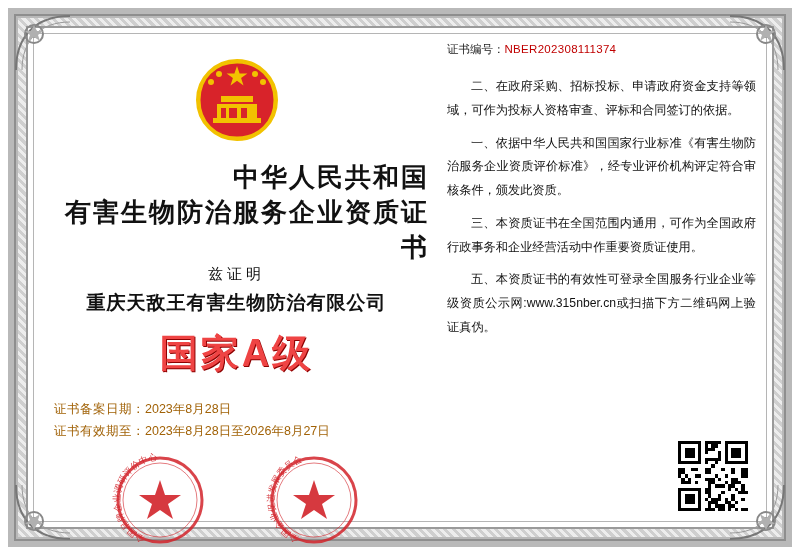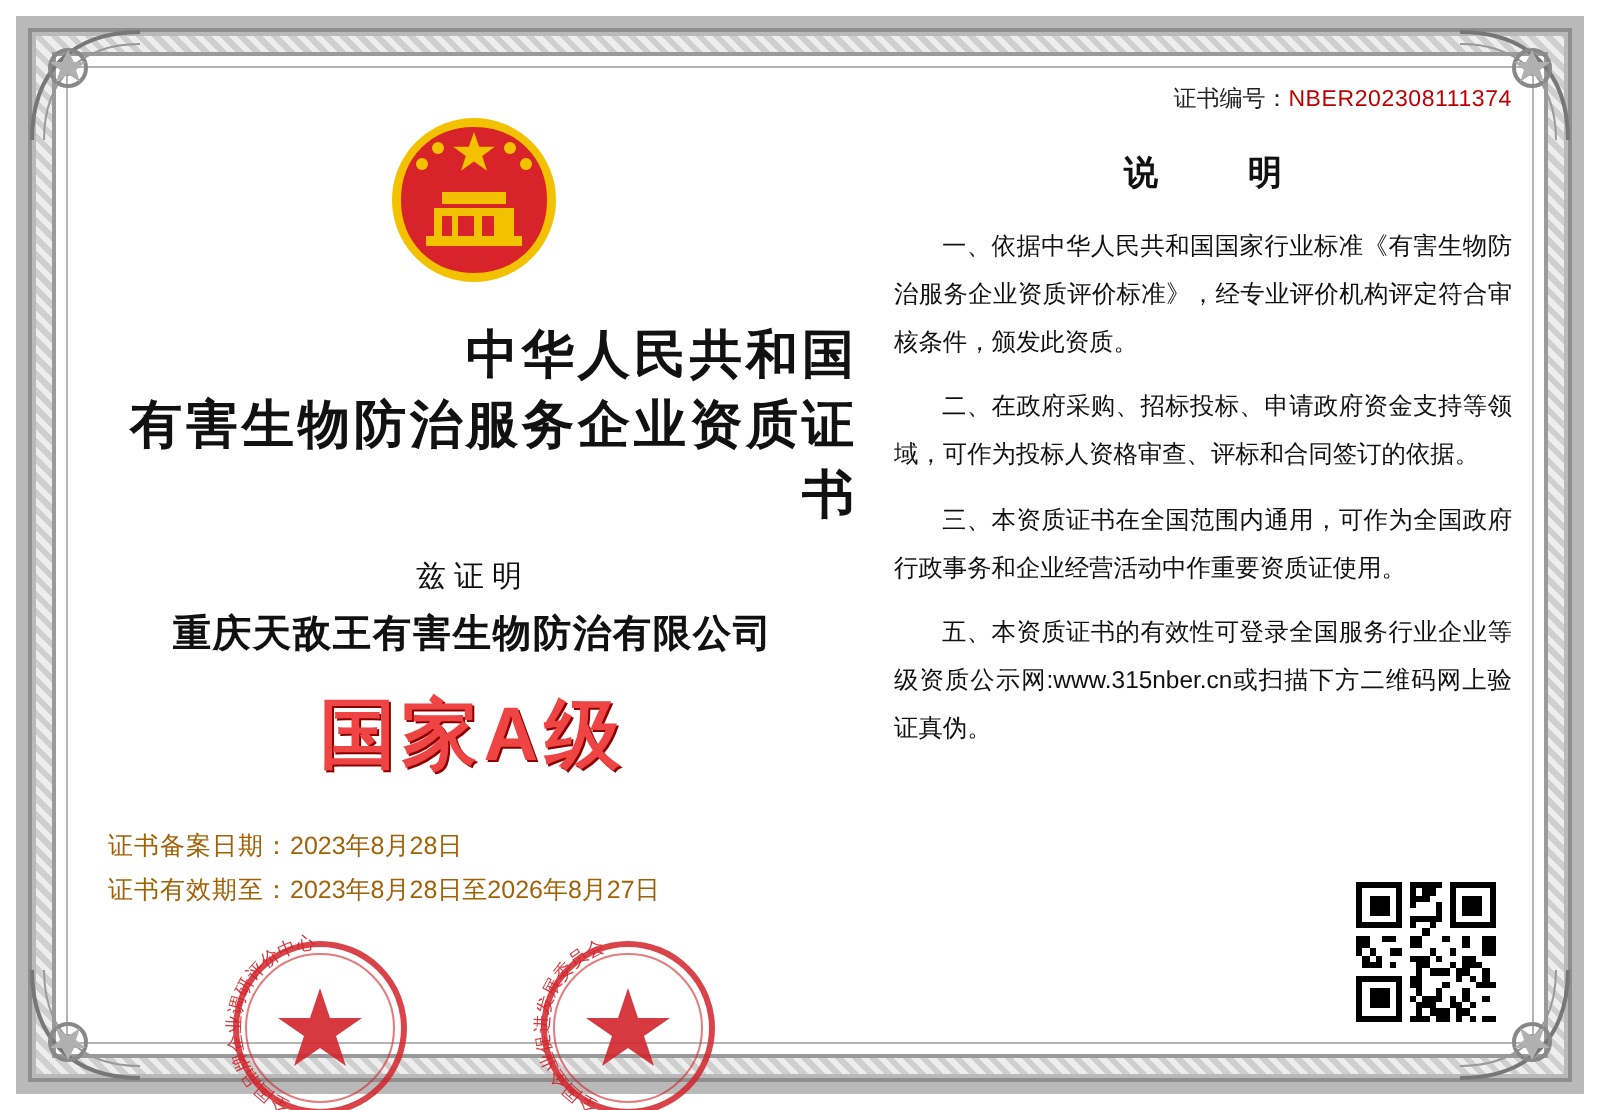--- a/index.html
+++ b/index.html
@@ -114,21 +114,20 @@
     font-weight: bold;
     color: #111;
     letter-spacing: 2px;
     text-align: right;
     line-height: 1.35;
     font-family: "Liberation Sans", "DejaVu Sans", sans-serif;
   }
   .title-main .l2 { display: block; font-family: Liberation Serif, serif; }
 
   .hereby {
-    margin-top: 14px;
     font-size: 15px;
     color: #111;
     letter-spacing: 4px;
     font-family: "Liberation Sans", "DejaVu Sans", sans-serif;
   }
 
   .company {
     margin-top: 6px;
     font-size: 19px;
     font-weight: bold;
@@ -177,21 +176,20 @@
   .seal {
     width: 96px;
     height: 96px;
     margin: 0 auto;
     position: relative;
   }
   .seal svg { display:block; }
 
   
   .cert-no {
-    text-align: right;
     font-size: 11.5px;
     color: #222;
     font-family: "Liberation Sans", "DejaVu Sans", sans-serif;
     margin-bottom: 18px;
   }
   .cert-no .num { color: #c00000; letter-spacing: 0.3px; }
 
   .notice-title {
     text-align: center;
     font-size: 17px;
@@ -373,24 +371,23 @@
 
       </div>
     </div>
 
     <div class="right-col">
 
       <div class="cert-no">
         <span>证书编号：</span><span class="num">NBER202308111374</span>
       </div>
 
-      <div class="notice-title">说　明</div>
-
+
+      <div class="notice-item">二、在政府采购、招标投标、申请政府资金支持等领域，可作为投标人资格审查、评标和合同签订的依据。</div>
       <div class="notice-item">一、依据中华人民共和国国家行业标准《有害生物防治服务企业资质评价标准》，经专业评价机构评定符合审核条件，颁发此资质。</div>
-      <div class="notice-item">二、在政府采购、招标投标、申请政府资金支持等领域，可作为投标人资格审查、评标和合同签订的依据。</div>
       <div class="notice-item">三、本资质证书在全国范围内通用，可作为全国政府行政事务和企业经营活动中作重要资质证使用。</div>
       <div class="notice-item">五、本资质证书的有效性可登录全国服务行业企业等级资质公示网:www.315nber.cn或扫描下方二维码网上验证真伪。</div>
 
       <div class="qr">
         <div class="qr-grid" id="qr-grid">
             <i class="on"></i>
             <i class="on"></i>
             <i class="on"></i>
             <i class="on"></i>
             <i class="on"></i>

